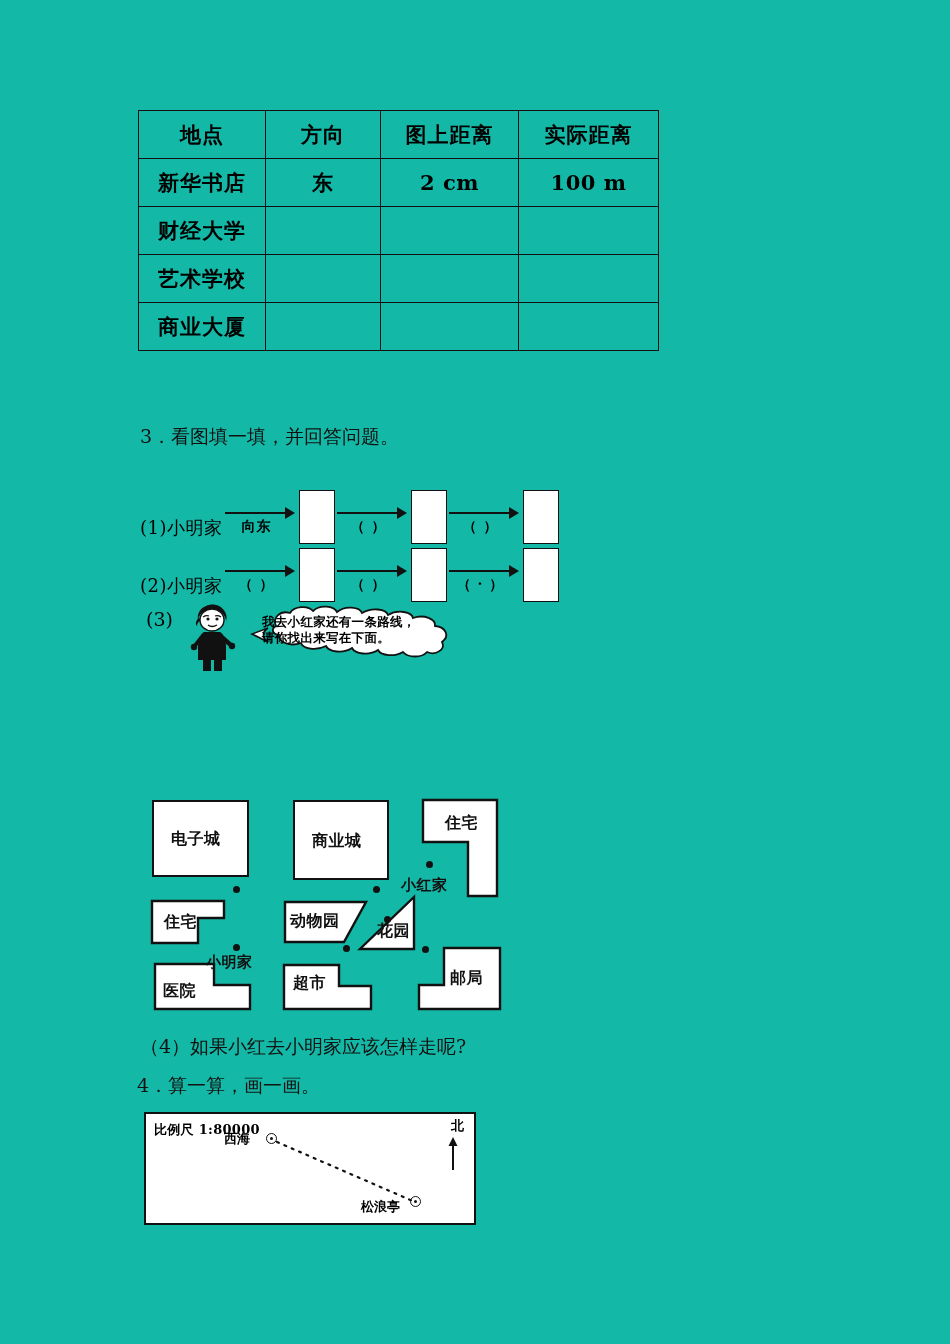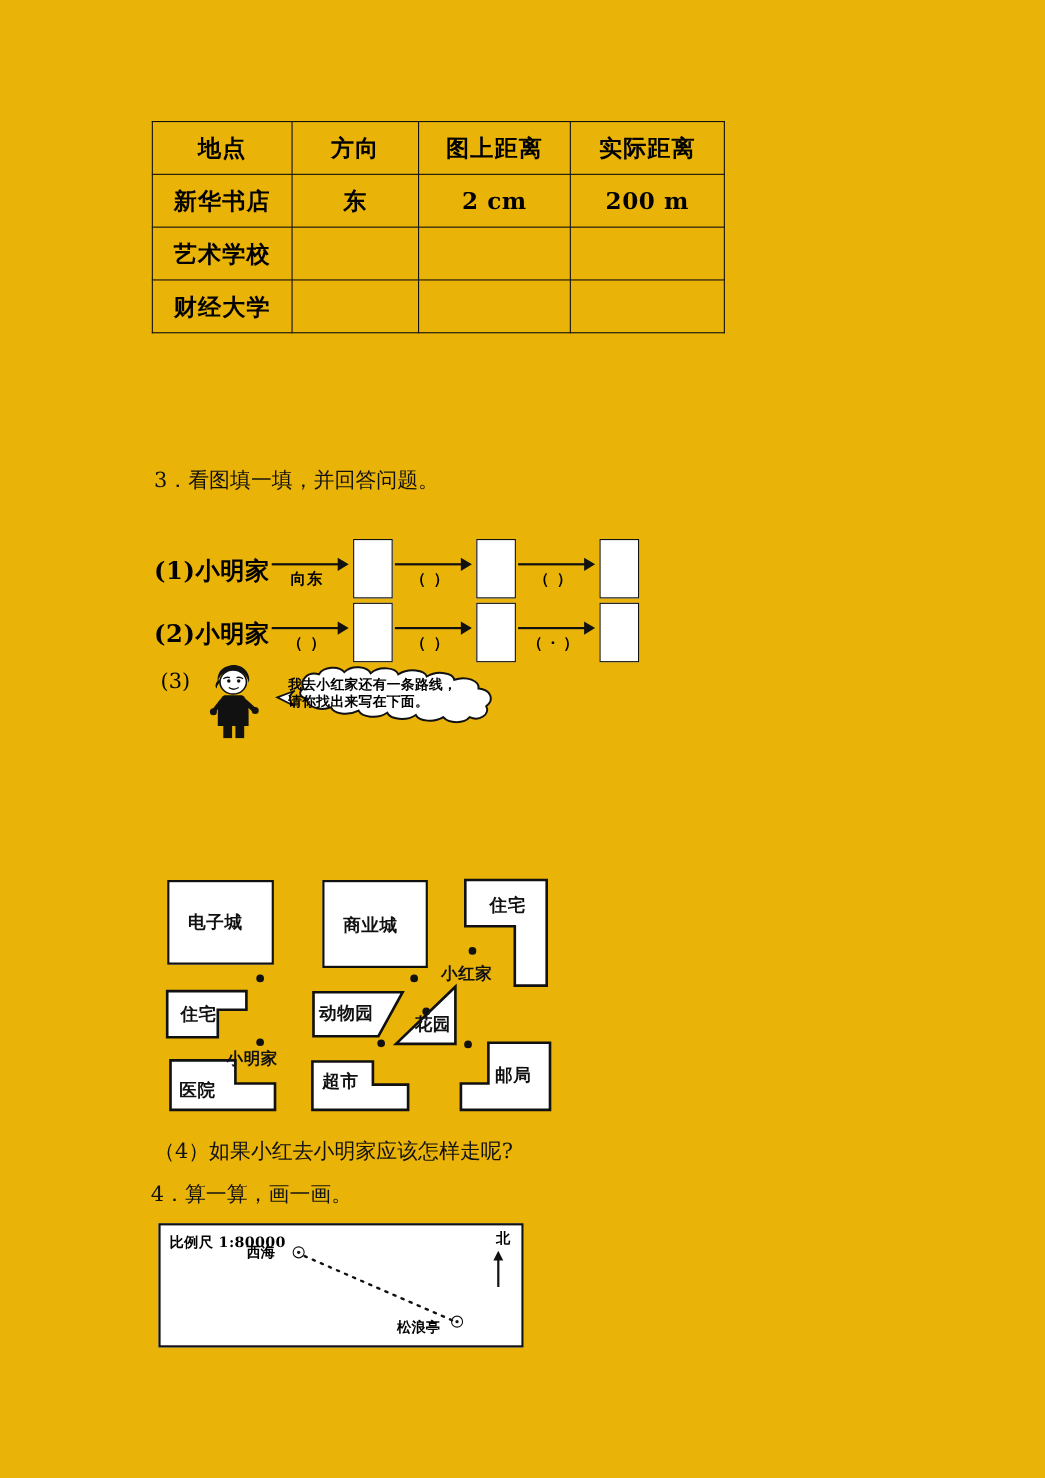--- a/index.html
+++ b/index.html
@@ -13,21 +13,21 @@
     position: relative;
     font-family: "DejaVu Sans", "Liberation Sans", sans-serif;
     color: #000000;
     overflow: hidden;
   }
 
   
   #page {
     position: absolute;
     inset: 0;
-    background: #eab308;
+    background: #14b8a6;
     padding-left: 36px;
   }
 
   
   #dist-table {
     position: absolute;
     left: 138px;
     top: 110px;
     width: 500px;
     border-collapse: collapse;
@@ -67,25 +67,25 @@
   }
 
   
   .route-row {
     position: absolute;
     height: 58px;
     display: flex;
     align-items: flex-start;
   }
   .route-start {
-    font-size: 22px;
-    font-weight: bold;
-    font-family: "DejaVu Serif", "Liberation Serif", serif;
-    white-space: nowrap;
-    margin-top: 14px;
+    font-size: 18px;
+    font-weight: normal;
+    font-family: "DejaVu Serif", "Liberation Serif", serif;
+    white-space: nowrap;
+    margin-top: 26px;
     letter-spacing: 0.5px;
   }
   .arrow-unit {
     position: relative;
     width: 76px;
     height: 46px;
     margin-top: 8px;
   }
   .arrow-unit .shaft {
     position: absolute;
@@ -273,30 +273,36 @@
       <tr>
         <td class="c0">地点</td>
         <td class="c1">方向</td>
         <td class="c2">图上距离</td>
         <td class="c3">实际距离</td>
       </tr>
       <tr>
         <td class="c0">新华书店</td>
         <td class="c1">东</td>
         <td class="c2 num">2 cm</td>
-        <td class="c3 num">200 m</td>
+        <td class="c3 num">100 m</td>
+      </tr>
+      <tr>
+        <td class="c0">财经大学</td>
+        <td class="c1"></td>
+        <td class="c2"></td>
+        <td class="c3"></td>
       </tr>
       <tr>
         <td class="c0">艺术学校</td>
         <td class="c1"></td>
         <td class="c2"></td>
         <td class="c3"></td>
       </tr>
       <tr>
-        <td class="c0">财经大学</td>
+        <td class="c0">商业大厦</td>
         <td class="c1"></td>
         <td class="c2"></td>
         <td class="c3"></td>
       </tr>
     </tbody>
   </table>
 
   <div class="qline" style="left:140px; top:424px;">3．看图填一填，并回答问题。</div>
 
   <div class="route-row" style="left:140px; top:490px;">

